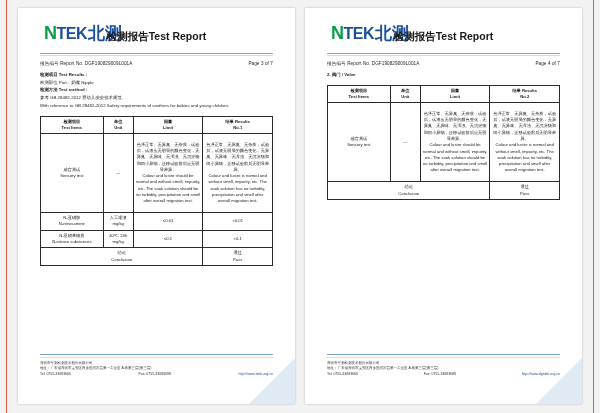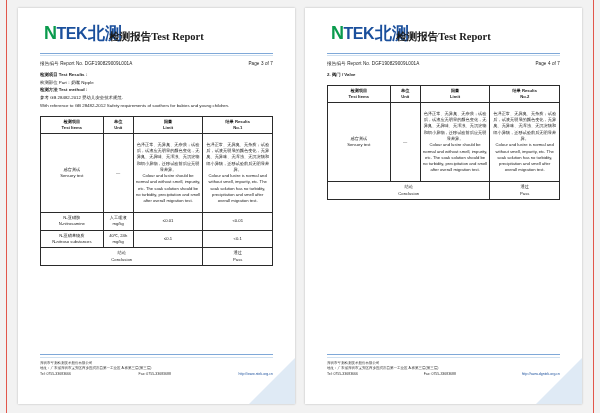--- a/index.html
+++ b/index.html
@@ -42,21 +42,21 @@
     position:absolute;left:26px;top:14px;
     display:flex;align-items:baseline;
   }
   .logo .n{font-size:18px;font-weight:bold;color:#0a9b4d;letter-spacing:-0.5px;font-family:"Liberation Sans",sans-serif;}
   .logo .tek{font-size:16px;font-weight:bold;color:#1a4f9c;letter-spacing:-0.5px;}
   .logo .cn{font-size:17px;font-weight:bold;color:#1a4f9c;margin-left:1px;text-align:right;}
   .hdr .title{
     position:absolute;left:0;right:0;top:22px;text-align:center;
     font-size:10.5px;font-weight:bold;color:#1a1a1a;
   }
-  .hdr .title .en{margin-left:0;font-family:Liberation Serif, serif;}
+  .hdr .title .en{margin-left:0;}
   .hdr-rule{
     position:absolute;left:22px;right:22px;top:45px;height:1px;background:#7fa8d8;
   }
   .hdr-rule2{
     position:absolute;left:22px;right:22px;top:47px;height:1px;background:#cfe0f0;
   }
 
   
   .meta{
     position:relative;margin:7px 22px 0 22px;

